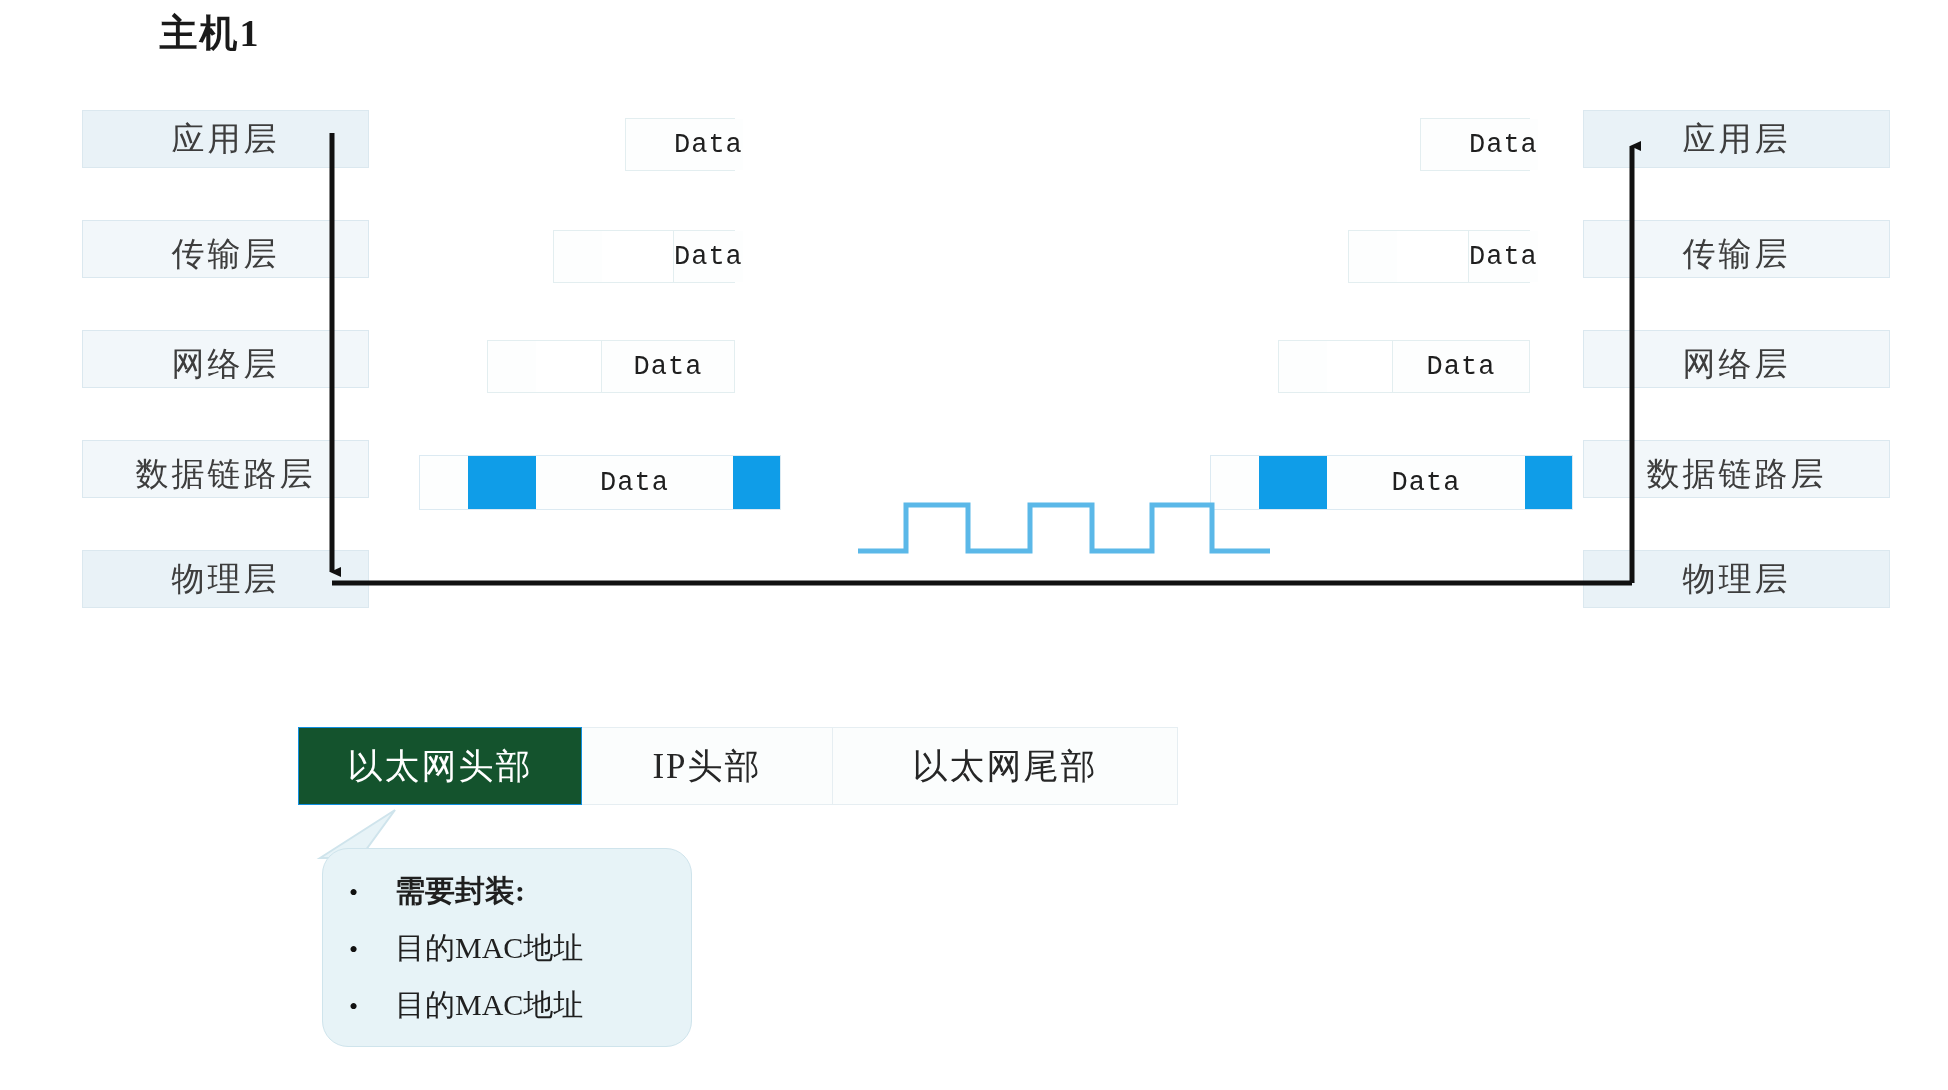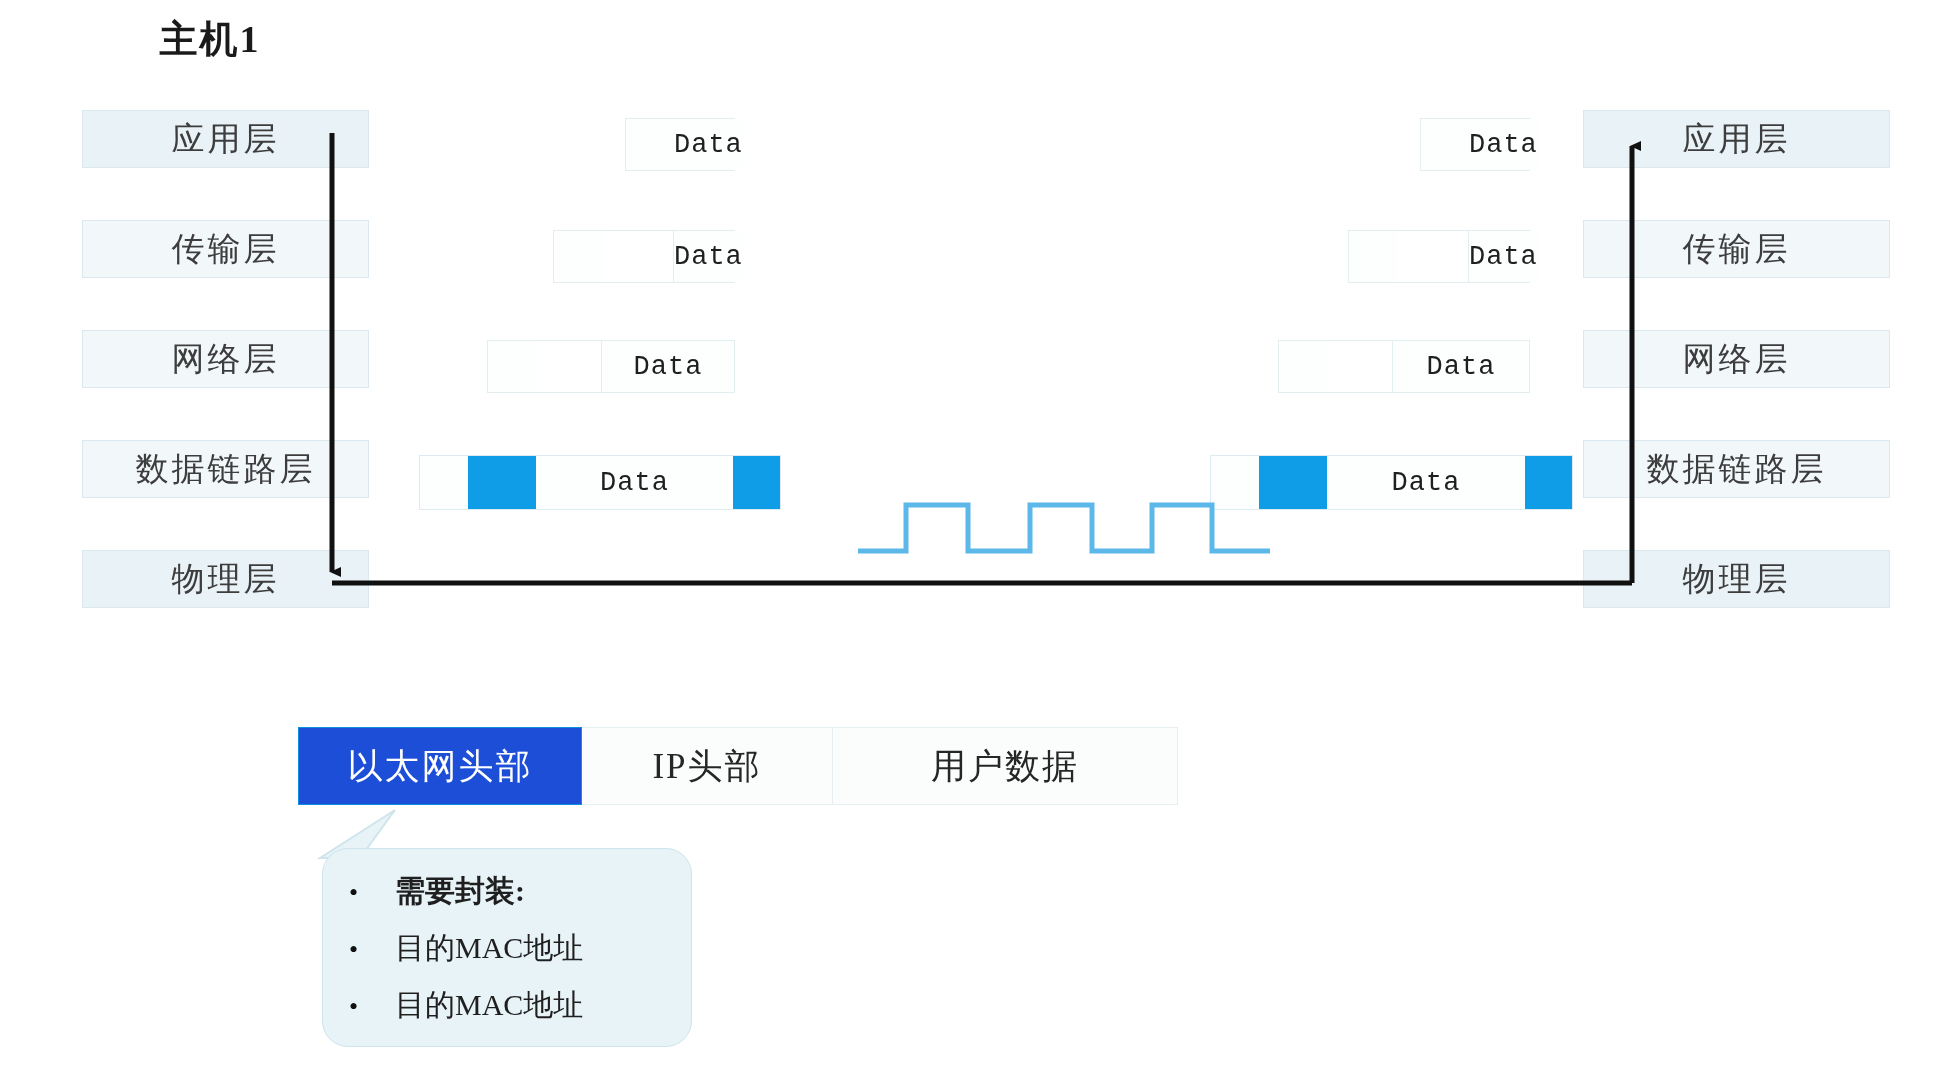--- a/index.html
+++ b/index.html
@@ -39,21 +39,21 @@
     border: 1px solid #dbe8ef;
     display: flex;
     align-items: center;
     justify-content: center;
     font-family: "Liberation Serif", serif;
     font-size: 33px;
     letter-spacing: 3px;
     color: #3d3d3d;
   }
   .layer-box.tint-a { background: #e9f2f7; }
-  .layer-box.tint-b { background: #f2f7fa; }
+  .layer-box.tint-b { background: #f2f7fa; align-items: flex-end; }
 
   
   .pkt {
     position: absolute;
     box-sizing: border-box;
     display: flex;
     align-items: stretch;
     border: 1px solid #e3eef0;
     background: #fdfefe;
     padding-left: 48px;
@@ -105,21 +105,21 @@
     font-family: "Liberation Serif", serif;
     font-size: 35px;
     letter-spacing: 2px;
     color: #262626;
     background: #fbfdfd;
     border: 1px solid #e6eef2;
     border-left: none;
   }
   #encap-bar .seg:first-child { border-left: 1px solid #e6eef2; }
   #encap-bar .seg.accent {
-    background: #1d4ed8;
+    background: #14532d;
     color: #ffffff;
     border-color: #108ee0;
   }
 
   
   #callout {
     position: absolute;
     box-sizing: border-box;
     background: #e7f3f7;
     border: 1px solid #cfe4ec;
@@ -147,21 +147,21 @@
   #callout-tail {
     position: absolute;
     pointer-events: none;
   }
 </style>
 </head>
 <body>
 
 <div id="canvas">
 
-  <div class="host-title" style="left:100px; top:14px; width:220px;">主机1</div>
+  <div class="host-title" style="left:100px; top:8px; width:220px;">主机1</div>
 
   <div class="layer-box tint-a" style="left:82px;  top:110px; width:287px; height:58px;">
     <span>应用层</span>
   </div>
   <div class="layer-box tint-b" style="left:82px;  top:220px; width:287px; height:58px;">
     <span>传输层</span>
   </div>
   <div class="layer-box tint-b" style="left:82px;  top:330px; width:287px; height:58px;">
     <span>网络层</span>
   </div>
@@ -246,21 +246,21 @@
 
   <svg id="wave-svg" width="1948" height="1090">
     <path d="M858,551 L906,551 L906,505 L968,505 L968,551 L1030,551
              L1030,505 L1092,505 L1092,551 L1152,551 L1152,505
              L1212,505 L1212,551 L1270,551" stroke="#5bb8e8" stroke-width="5" fill="none" stroke-linejoin="miter" stroke-linecap="butt"></path>
   </svg>
 
   <div id="encap-bar" style="left:298px; top:727px; height:78px;">
     <div class="seg accent" style="width:284px;">以太网头部</div>
     <div class="seg" style="width:251px;">IP头部</div>
-    <div class="seg" style="width:345px;">用户数据</div>
+    <div class="seg" style="width:345px;">以太网尾部</div>
   </div>
 
   <svg id="callout-tail" style="left:300px; top:800px;" width="320" height="70">
     <path d="M20,58 L95,10 L60,58 Z" fill="#e7f3f7" stroke="#cfe4ec" stroke-width="2"></path>
   </svg>
 
   <div id="callout" style="left:322px; top:848px; width:370px;">
     <div class="line strong">
       <span class="bullet">•</span>
       <span class="txt">需要封装:</span>

